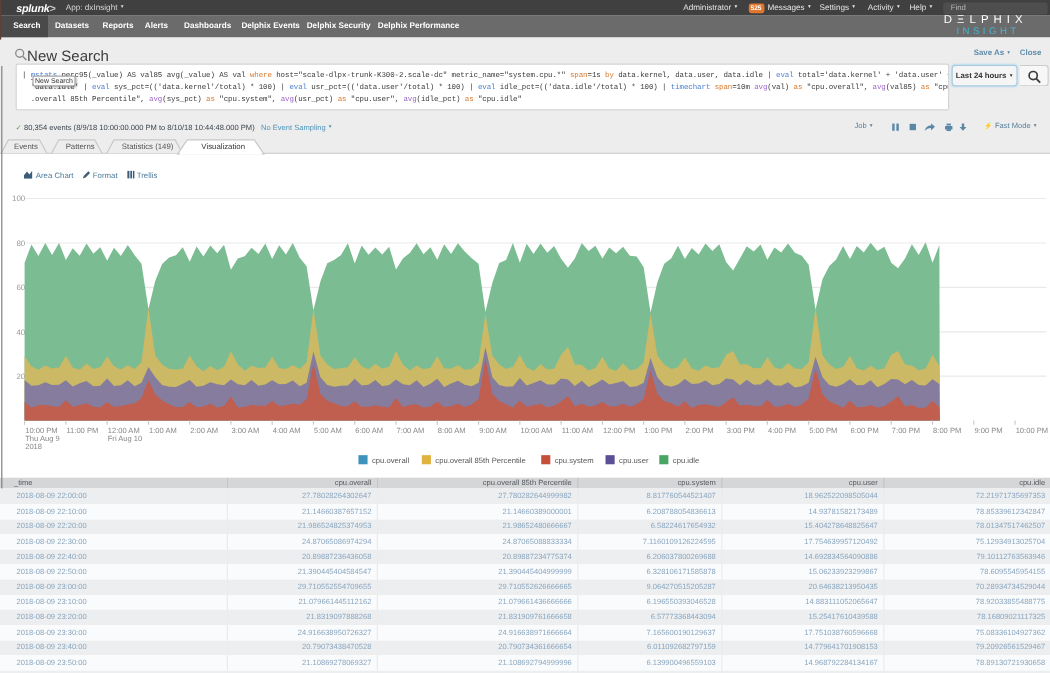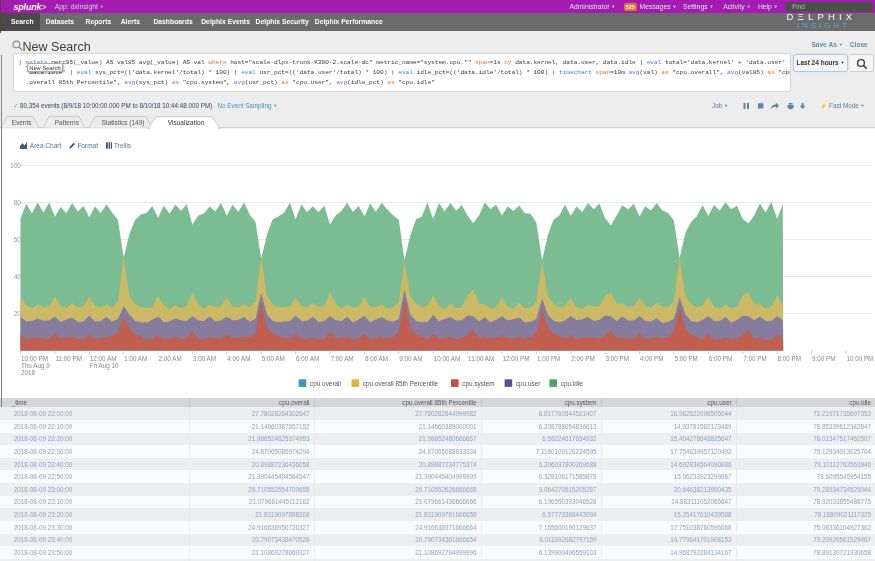--- a/index.html
+++ b/index.html
@@ -1,19 +1,19 @@
 <!DOCTYPE html>
 <html><head><meta charset="utf-8"><style>
 * { margin:0; padding:0; box-sizing:border-box; }
 body { font-family:"Liberation Sans", sans-serif; }
 #page { position:relative; width:875px; height:561px; background:#ededed; overflow:hidden; }
 .abs { position:absolute; }
 .car { font-size:4px; vertical-align:1px; }
 
-#topbar { left:0; top:0; width:875px; height:13.3px; background:#a21caf; }
+#topbar { left:0; top:0; width:875px; height:13.3px; background:#404040; }
 #topbar .logo { position:absolute; left:13.5px; top:1.5px; color:#fff; font-weight:bold; font-size:9px; font-style:italic; letter-spacing:-0.2px; }
 #topbar .logo b { color:#c9c9bd; font-style:normal; }
 #topbar .app { position:absolute; left:54.8px; top:3px; font-size:6.8px; color:#d8d8d8; }
 .titem { position:absolute; top:3px; font-size:6.8px; color:#e4e4e4; white-space:nowrap; }
 #badge { position:absolute; left:623.5px; top:2.8px; width:13px; height:8px; background:#e1772e; border-radius:2px; color:#fff; font-size:5.5px; font-weight:bold; text-align:center; line-height:8px; }
 #findbox { position:absolute; left:786.3px; top:2px; width:87px; height:9.5px; background:#4e4e4e; border-radius:2px; font-size:6.5px; color:#b5b5b5; line-height:9.5px; padding-left:6px; }
 
 #navbar { left:0; top:13.3px; width:875px; height:17.7px; background:#6b6b6b; }
 .nitem { position:absolute; top:5px; font-size:6.8px; font-weight:bold; color:#fff; white-space:nowrap; }
 #dlogo { position:absolute; left:786.5px; top:11px; width:80px; color:#fff; font-size:9.5px; letter-spacing:4.2px; white-space:nowrap; }

